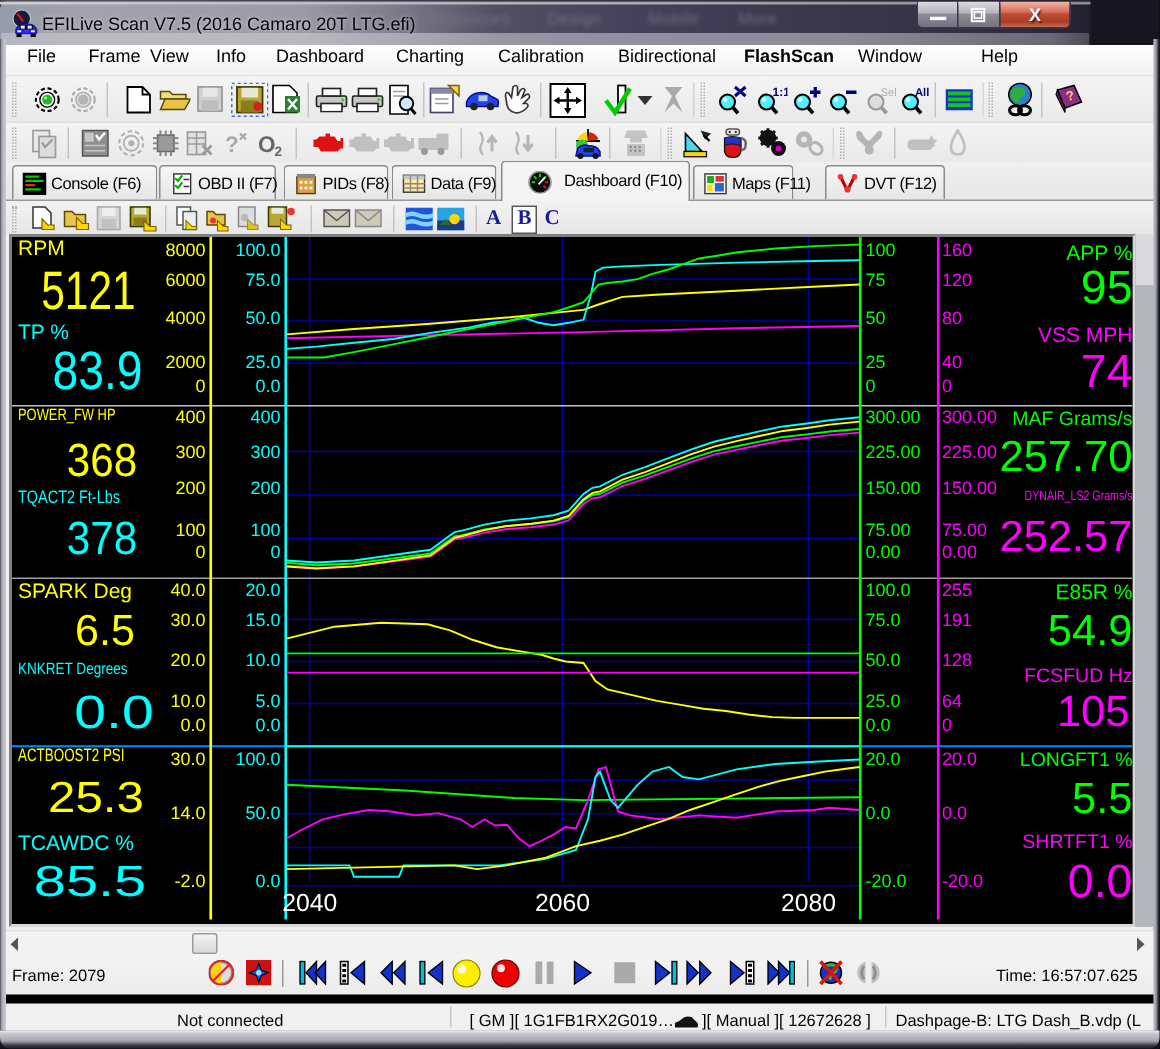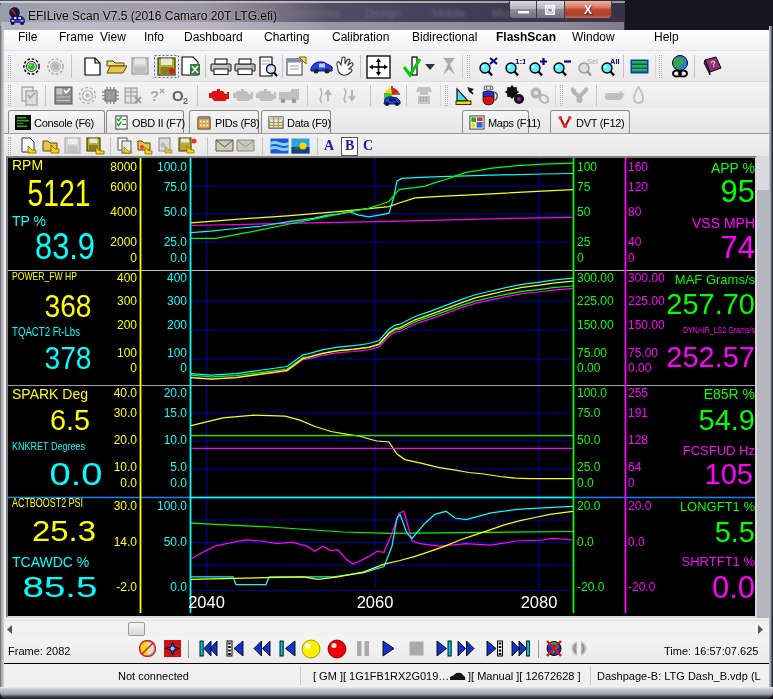--- a/index.html
+++ b/index.html
@@ -1,19 +1,19 @@
 <!DOCTYPE html>
 <html><head>
 <meta charset="utf-8">
 <style>
 * { margin:0; padding:0; box-sizing:border-box; }
 html,body { width:773px; height:699px; overflow:hidden; background:#17151f; font-family:"Liberation Sans",sans-serif; }
 #win { position:absolute; left:0; top:0; width:773px; height:699px; }
 
-#titlebar { position:absolute; left:0; top:0; width:625px; height:30px;
+#titlebar { position:absolute; left:0; top:0; width:727px; height:30px;
   background:linear-gradient(90deg,#979caa 0px,#a3a1ac 60px,#9d9aa5 200px,#7b7788 270px,#534f63 330px,#45415a 420px,#3c384e 520px,#363247 620px,#2b2839 700px,#1b1826 750px,#101016 773px);
   border-radius:6px 6px 0 0; }
 #titlebar:before { content:""; position:absolute; left:0; top:1px; right:0; height:2px; background:linear-gradient(90deg,#cfcdd6 0,#b7b5c0 300px,#8a8795 773px);} #titlebar:after { content:""; position:absolute; left:0; top:0; right:0; height:1px; background:linear-gradient(90deg,#55525e 0,#3c3947 300px,#23212c 773px); border-radius:6px 6px 0 0;}
 #titlebar .glassbottom { position:absolute; left:1px; right:1px; bottom:0; height:8px;
   background:linear-gradient(90deg,rgba(222,220,230,0.40) 0,rgba(216,214,226,0.52) 300px,rgba(200,198,210,0.58) 560px,rgba(168,166,180,0.5) 700px,rgba(60,58,72,0.12) 765px); }
 #titlebar .ghost { position:absolute; top:7px; color:#7b7789; font-size:11px; letter-spacing:.3px; filter:blur(1.5px); opacity:.8; }
 #title-ico { position:absolute; left:8px; top:6px; width:19px; height:19px; }
 #title-txt { position:absolute; left:28px; top:9px; font-size:12px; color:#05050a; text-shadow:0 0 3px rgba(255,255,255,.6); }
 
 #capbtns { position:absolute; right:13px; top:1px; height:18px; display:flex; }
@@ -43,21 +43,21 @@
 #tabline { position:absolute; left:0; top:103px; width:765px; height:1px; background:#9a9a9a; z-index:1;}
 #dashtb { position:absolute; left:0; top:104px; width:765px; height:22px; background:linear-gradient(#f2f2f2,#e7e7e7); z-index:2; }
 
 #dash { position:absolute; left:2px; top:126px; width:751px; height:462px; background:#000; border:2px solid; border-color:#808080 #d8d8d8 #d8d8d8 #808080; }
 #vscroll { position:absolute; left:753px; top:126px; width:12px; height:462px; background:#b6b6be; }
 #vthumb { position:absolute; left:0; top:0; width:12px; height:34px; background:#d9d9de; }
 
 #hscroll { position:absolute; left:0; top:590px; width:765px; height:16px; background:#f2f2f2; border-top:1px solid #e0e0e0;}
 #hthumb { position:absolute; left:124px; top:1px; width:17px; height:14px; background:linear-gradient(#f4f4f4,#d8d8d8); border:1px solid #9a9a9a; border-radius:2px;}
 #playrow { position:absolute; left:0; top:606px; width:765px; height:27px; background:linear-gradient(#f4f4f4,#ebebeb); font-size:11px; }
-#statusbar { position:absolute; left:0; top:633px; width:765px; height:24px; background:#f0f0f0; border-top:1px solid #000000; font-size:11px; color:#000; }
+#statusbar { position:absolute; left:0; top:633px; width:765px; height:24px; background:#f0f0f0; border-top:6px solid #000000; font-size:11px; color:#000; }
 #statusbar .sep { position:absolute; top:2px; bottom:2px; width:1px; background:#c8c8c8; }
 #botborder { position:absolute; left:0; top:687px; width:773px; height:12px; background:linear-gradient(#f0f0f2 0px,#c8c8ce 2px,#b2b2bc 5px,#a6a6b0 7px,#5a5a64 9px,#3a3a44 10px,#222228 12px); border-radius:0 0 7px 7px; }
 .f { position:absolute; }
 </style>
 </head>
 <body>
 <div id="win">
   <div id="titlebar">
     <span class="ghost" style="left:285px;">Resources</span>
     <span class="ghost" style="left:365px;">Design</span>
@@ -461,20 +461,37 @@
             <rect x="1" y="2" width="15" height="12" fill="#ffe9a0" stroke="#333"></rect>
             <rect x="1" y="2" width="15" height="3" fill="#c8c8c8"></rect>
             <g stroke="#888" stroke-width="1">
               <line x1="1" y1="8" x2="16" y2="8"></line>
               <line x1="1" y1="11" x2="16" y2="11"></line>
               <line x1="6" y1="2" x2="6" y2="14"></line>
               <line x1="11" y1="2" x2="11" y2="14"></line>
             </g>
           </svg>
         <span class="tt">Data (F9)</span>
+        </div>
+      <div class="tab sel" style="left:330px;width:126px;">
+        <svg class="ti" viewBox="0 0 17 16">
+            <circle cx="8.5" cy="8" r="7.8" fill="#0a0a0a" stroke="#9a9a9a" stroke-width="1.2"></circle>
+            <g stroke="#00dd00" stroke-width="1.5">
+              <line x1="2.5" y1="8" x2="5" y2="8"></line>
+              <line x1="4.2" y1="3.8" x2="6" y2="5.5"></line>
+              <line x1="8.5" y1="2" x2="8.5" y2="4.5"></line>
+              <line x1="12.8" y1="3.8" x2="11" y2="5.5"></line>
+            </g>
+            <g stroke="#ee1111" stroke-width="1.5">
+              <line x1="14.5" y1="8" x2="12" y2="8"></line>
+              <line x1="12.8" y1="12.2" x2="11" y2="10.5"></line>
+            </g>
+            <line x1="7.5" y1="9.5" x2="12" y2="4.5" stroke="#fff" stroke-width="1.3"></line>
+          </svg>
+        <span class="tt">Dashboard (F10)</span>
         </div>
       <div class="tab" style="left:458px;width:67px;">
         <svg class="ti" viewBox="0 0 17 16">
             <rect x="1" y="1" width="15" height="14" fill="#fff" stroke="#333"></rect>
             <rect x="2.5" y="2.5" width="5" height="5" fill="#2a2"></rect>
             <rect x="8.5" y="2.5" width="6" height="4" fill="#d33"></rect>
             <rect x="2.5" y="8.5" width="4" height="5" fill="#fd0"></rect>
             <rect x="8" y="7.5" width="6.5" height="6" fill="#36c"></rect>
           </svg>
         <span class="tt">Maps (F11)</span>
@@ -716,21 +733,21 @@
     <div id="hscroll">
         <div id="hthumb"></div>
       <svg class="f" style="left:2px;top:4px;" width="8" height="9" viewBox="0 0 8 9">
           <path d="M6 0 L1 4.5 L6 9 Z" fill="#555"></path>
         </svg>
       <svg class="f" style="left:752px;top:4px;" width="8" height="9" viewBox="0 0 8 9">
           <path d="M2 0 L7 4.5 L2 9 Z" fill="#555"></path>
         </svg>
     </div>
     <div id="playrow">
-      <span class="f" style="left:4px;top:9px;color:#000;">Frame: 2082</span>
+      <span class="f" style="left:4px;top:9px;color:#000;">Frame: 2079</span>
       <svg class="f" style="left:135px;top:4px;" width="17" height="17" viewBox="0 0 17 17">
           <circle cx="8.5" cy="8.5" r="7" fill="#ddd" stroke="#888"></circle>
           <path d="M8.5 1.5 A7 7 0 0 0 8.5 15.5 Z" fill="#ffd400"></path>
           <circle cx="8.5" cy="8.5" r="8" fill="none" stroke="#dd2222" stroke-width="1.4"></circle>
           <line x1="3" y1="14" x2="14" y2="3" stroke="#dd2222" stroke-width="1.4"></line>
         </svg>
       <svg class="f" style="left:160px;top:4px;" width="17" height="17" viewBox="0 0 17 17">
           <rect width="17" height="17" fill="#cc1111"></rect>
           <path d="M8.5 1 L10.5 6.5 L16 8.5 L10.5 10.5 L8.5 16 L6.5 10.5 L1 8.5 L6.5 6.5 Z" fill="#000"></path>
           <path d="M8.5 3.5 L10 7 L13.5 8.5 L10 10 L8.5 13.5 L7 10 L3.5 8.5 L7 7 Z" fill="#1155ff"></path>

